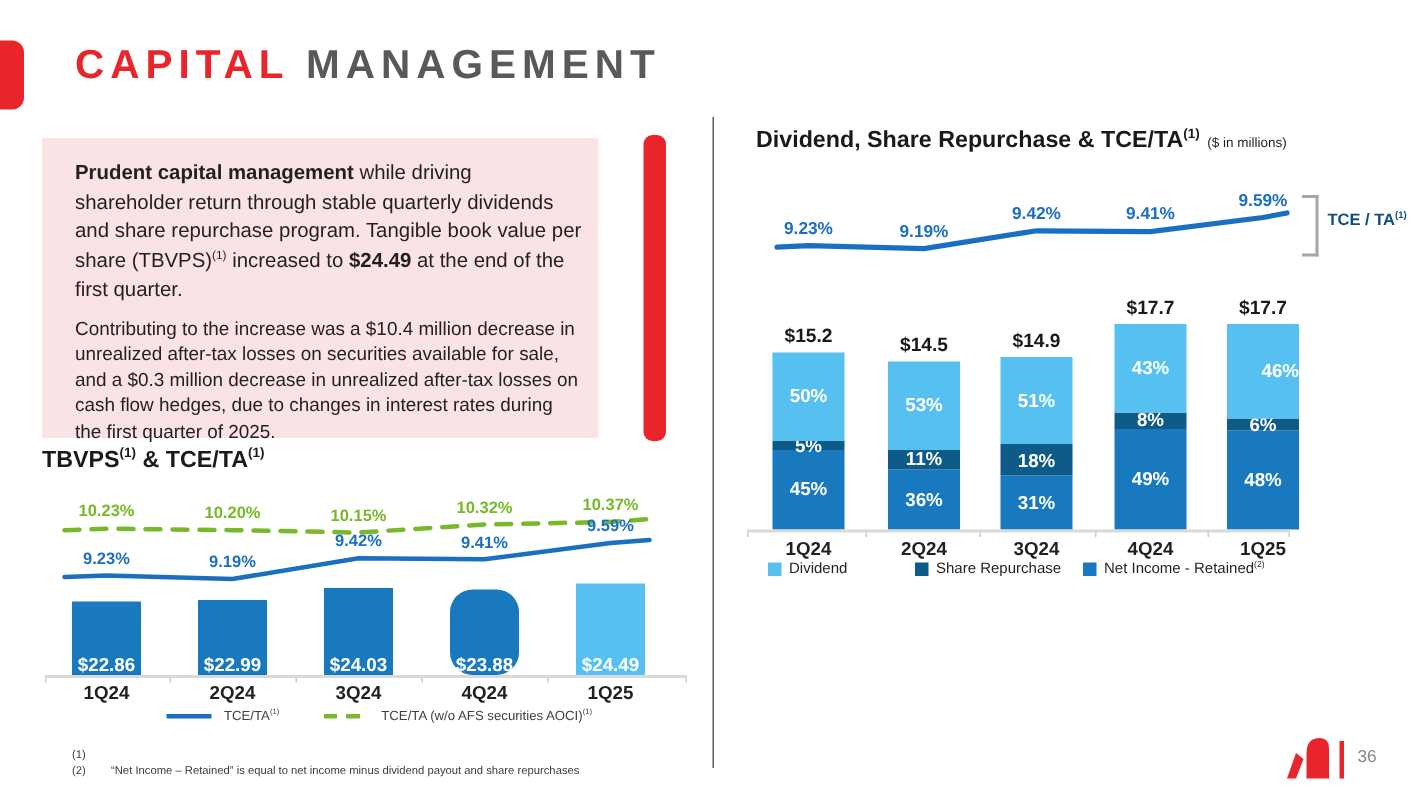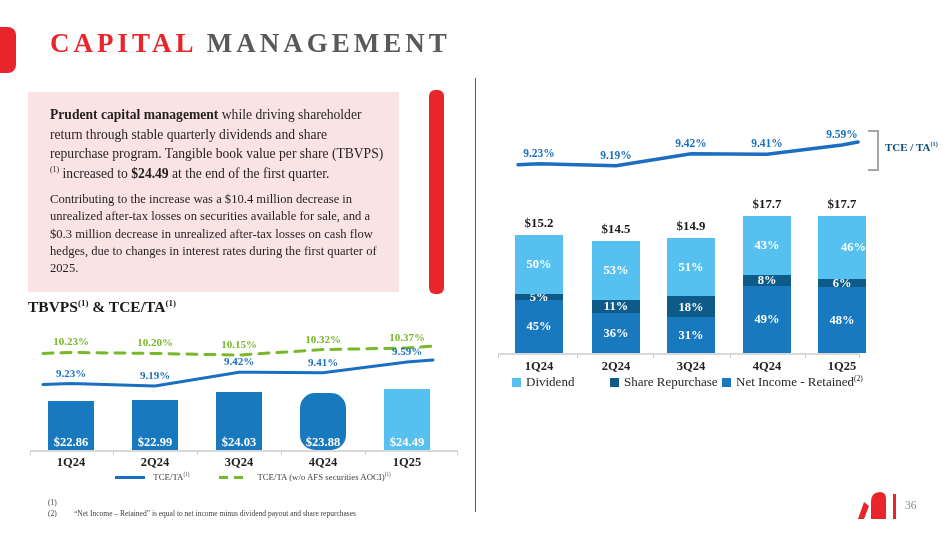--- a/index.html
+++ b/index.html
@@ -1,17 +1,17 @@
 <!DOCTYPE html>
 <html><head>
 <meta charset="utf-8">
 <style>
   html,body{margin:0;padding:0;background:#fff;}
   #slide{position:relative;width:949px;height:534px;background:#fff;overflow:hidden;
-         font-family:Liberation Serif, serif;color:#231F20;}
+         font-family:Liberation Sans, sans-serif;color:#231F20;}
   .abs{position:absolute;}
   sup{font-size:58%;vertical-align:super;line-height:0;}
 
   
   #accent-bar{left:-9px;top:27px;width:25px;height:46px;border-radius:8px;background:#E8252A;}
   #page-title{left:50px;top:28px;font-size:27px;font-weight:bold;letter-spacing:4px;white-space:nowrap;}
   #page-title .t-accent{color:#E8252A;}
   #page-title .t-rest{color:#58595B;}
 
   
@@ -45,21 +45,21 @@
   
   #right-chart{left:490px;top:85px;width:459px;height:325px;}
   #right-title{position:absolute;left:14px;top:0;}
   #right-subtitle{font-size:9px;font-weight:normal;color:#231F20;margin-left:5px;}
   #right-lines{position:absolute;left:0;top:30px;width:380px;height:95px;overflow:visible;}
   #tce-bracket{position:absolute;left:378px;top:45px;width:9px;height:37px;border-top:2px solid #A6A6A6;border-right:2px solid #A6A6A6;border-bottom:2px solid #A6A6A6;}
   #tce-bracket-label{position:absolute;left:395px;top:56px;font-size:11px;font-weight:bold;color:#0D4E7F;white-space:nowrap;}
   .rseg{position:absolute;display:flex;align-items:center;justify-content:center;}
   .rseg span{color:#fff;font-weight:bold;font-size:12.5px;line-height:1;}
   .rtot{position:absolute;text-align:center;font-size:12.8px;font-weight:bold;color:#1A1A1A;}
-  .rleg-item{position:absolute;top:289px;display:flex;align-items:center;gap:5px;font-size:13px;color:#231F20;white-space:nowrap;}
+  .rleg-item{position:absolute;top:289px;display:flex;align-items:center;gap:5px;font-size:10px;color:#231F20;white-space:nowrap;}
   .rleg-swatch{display:inline-block;width:9px;height:9px;}
 
   
   #footnotes{left:48px;top:497px;font-size:7.5px;color:#3B3B3B;line-height:11px;}
   .fn-row{display:flex;}
   .fn-num{width:26px;}
   #logo{left:856px;top:489px;}
   #footer-divider{left:893px;top:494px;width:3px;height:25px;background:#E8252A;}
   #page-number{left:905px;top:499px;font-size:11.5px;color:#8A8A8A;}
 </style>
@@ -129,20 +129,21 @@
       <span><span>TCE/TA</span><sup>(1)</sup></span>
       <span style="width:14px"></span>
       <span class="leg-line dashed"></span>
       <span><span>TCE/TA (w/o AFS securities AOCI)</span><sup>(1)</sup></span>
     </div>
   </div>
 
   <div id="v-divider" class="abs"></div>
 
   <div id="right-chart" class="abs">
+    <div id="right-title" class="chart-title"><span>Dividend, Share Repurchase &amp; TCE/TA</span><sup>(1)</sup><span id="right-subtitle">($ in millions)</span></div>
     <svg id="right-lines">
         <polyline points="28,49.71999999999997 49,48.71999999999997 126,50.80000000000002 201,38.839999999999996 277,39.359999999999985 352,30 368,27" fill="none" stroke="#1B6FC1" stroke-width="3.5" stroke-linecap="round"></polyline>
       </svg>
     <div id="tce-bracket"></div>
     <div id="tce-bracket-label"><span>TCE / TA</span><sup>(1)</sup></div>
     <div id="right-plot">
         <div class="rtot" style="left: 14px; top: 131.2px; width: 70px;">$15.2</div>
         <div class="rseg" style="left: 25px; top: 214.99px; width: 48px; height: 53.01px; background: rgb(24, 121, 190);">
           <span>45%</span>
         </div>

